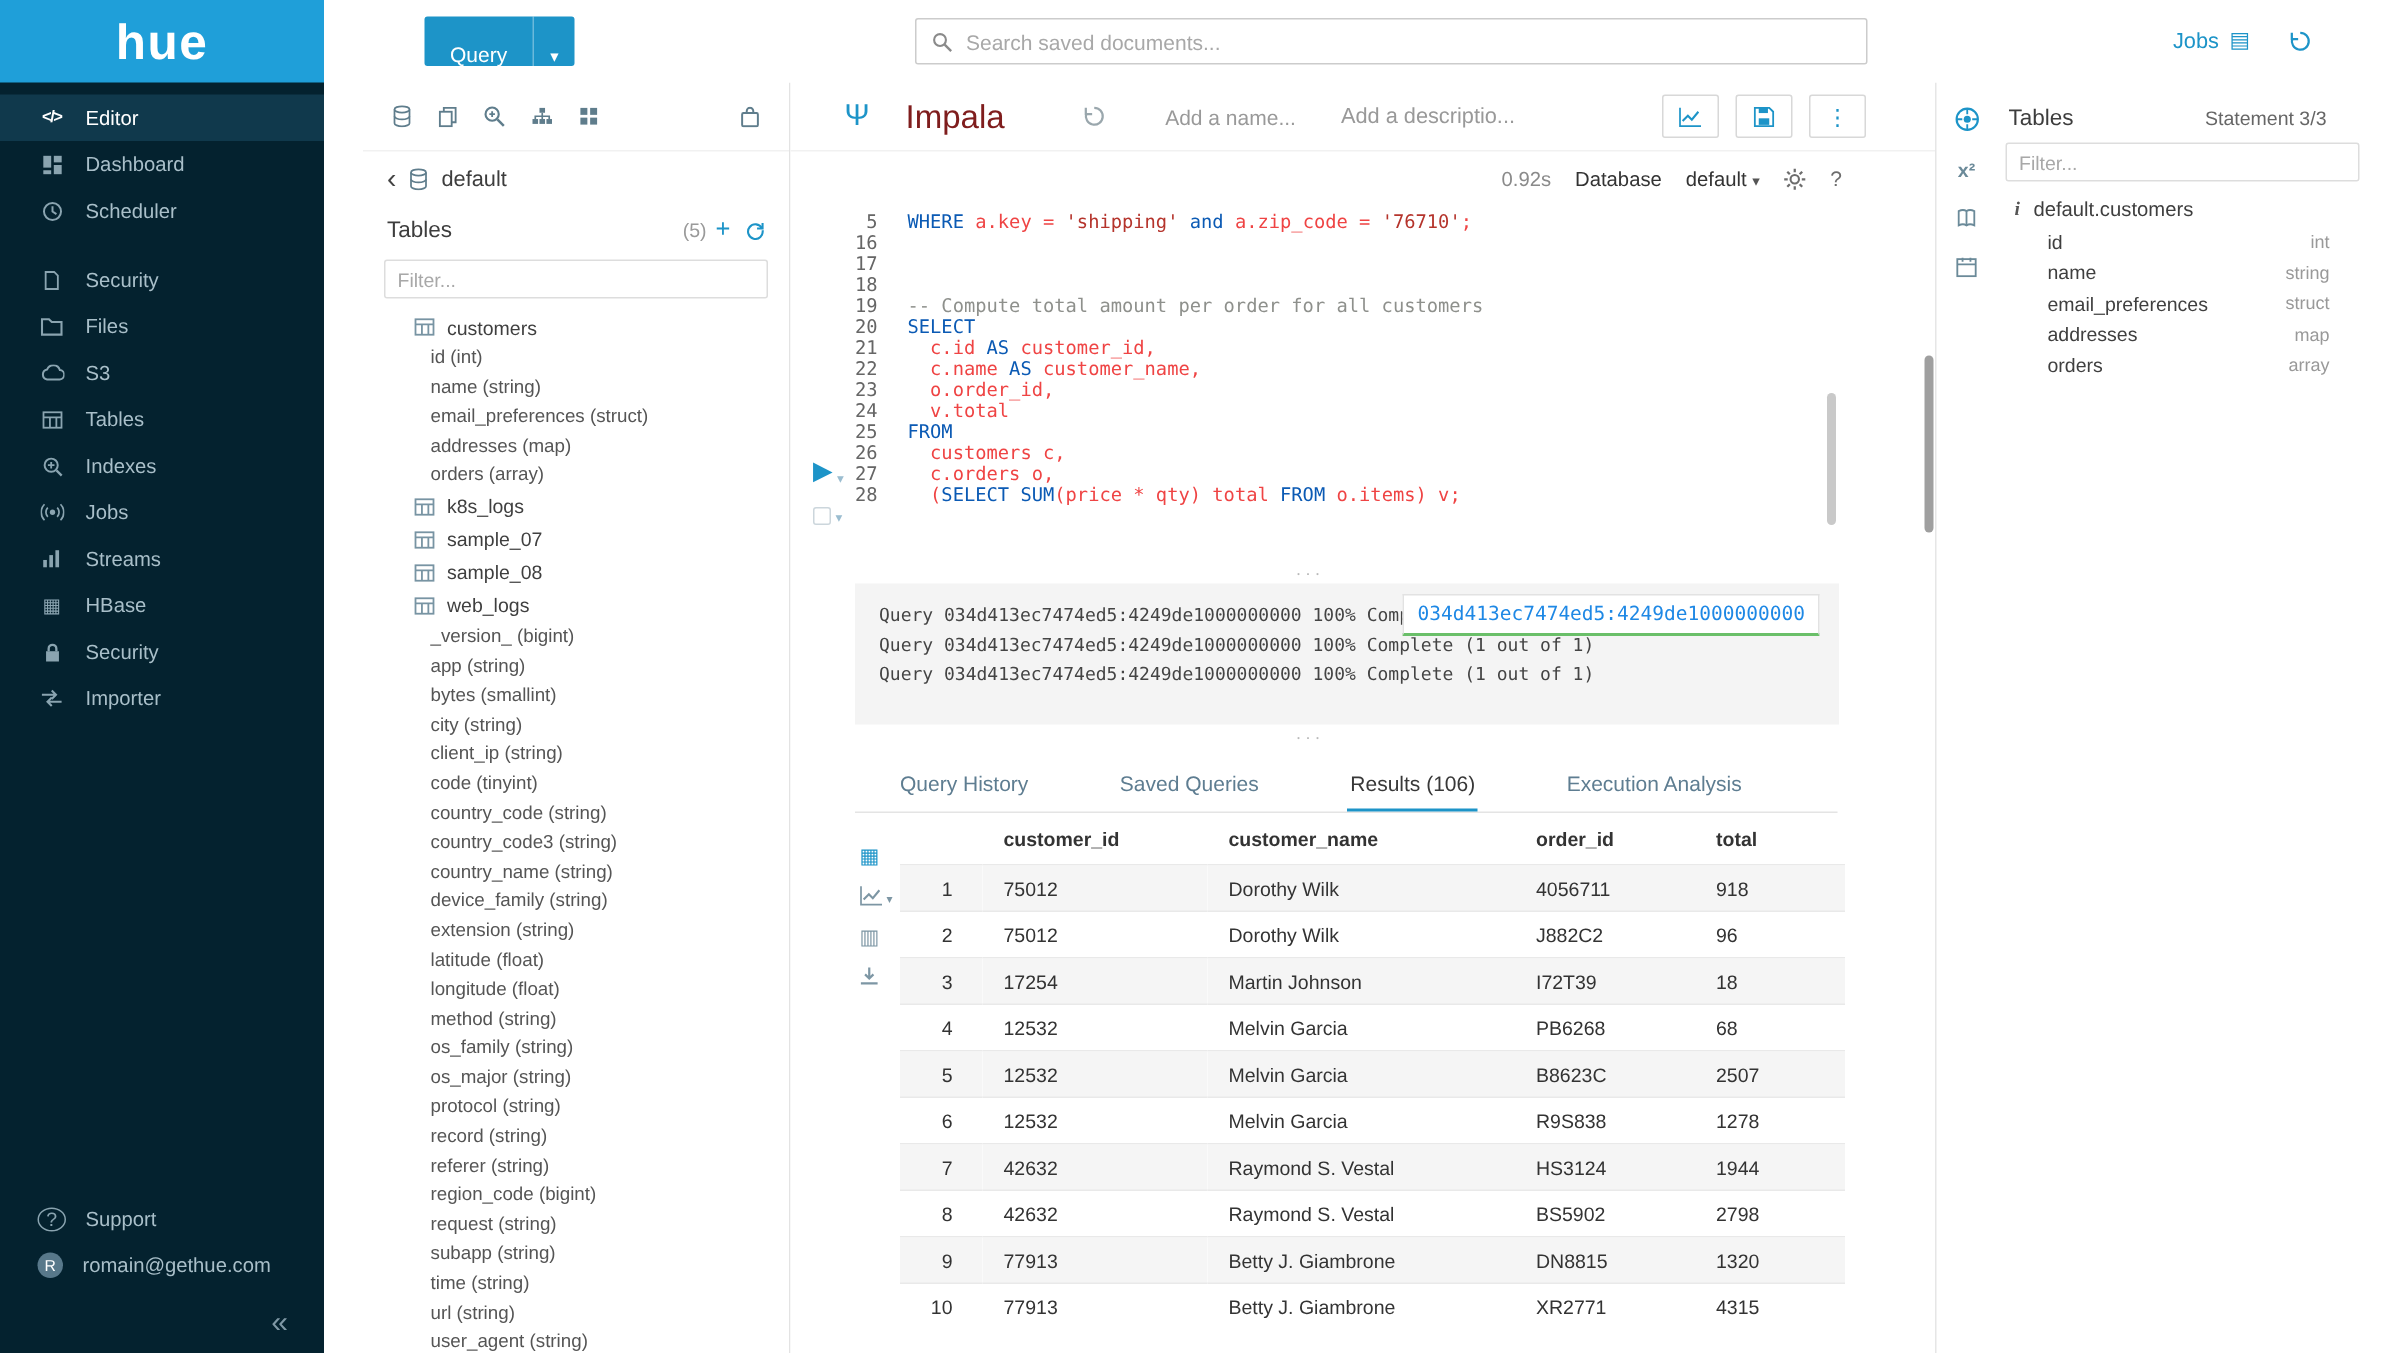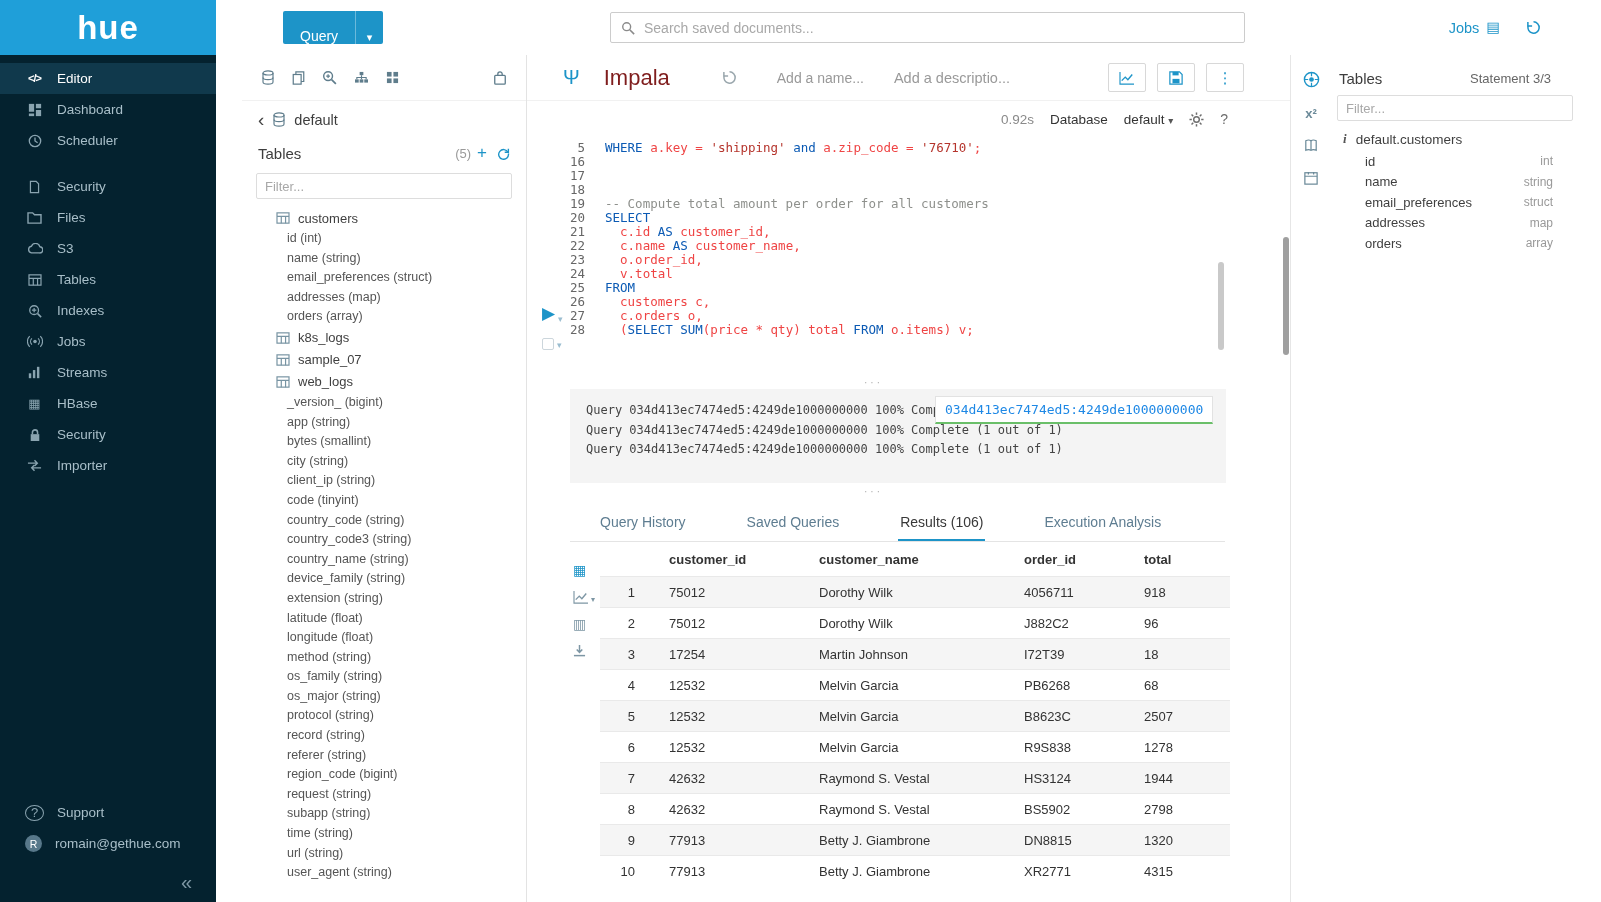--- a/index.html
+++ b/index.html
@@ -394,20 +394,29 @@
           <span>k8s_logs</span>
         </div>
         <div class="la-table">
           <span class="icn">
             <svg width="14" height="12" viewBox="0 0 16 14">
               <rect x="1" y="1" width="14" height="12" fill="none" stroke="currentColor" stroke-width="1.4"></rect>
               <path d="M1 5h14M6 5v8M11 5v8" stroke="currentColor" stroke-width="1.4"></path>
             </svg>
           </span>
           <span>sample_07</span>
+        </div>
+        <div class="la-table">
+          <span class="icn">
+            <svg width="14" height="12" viewBox="0 0 16 14">
+              <rect x="1" y="1" width="14" height="12" fill="none" stroke="currentColor" stroke-width="1.4"></rect>
+              <path d="M1 5h14M6 5v8M11 5v8" stroke="currentColor" stroke-width="1.4"></path>
+            </svg>
+          </span>
+          <span>sample_08</span>
         </div>
         <div class="la-table">
           <span class="icn">
             <svg width="14" height="12" viewBox="0 0 16 14">
               <rect x="1" y="1" width="14" height="12" fill="none" stroke="currentColor" stroke-width="1.4"></rect>
               <path d="M1 5h14M6 5v8M11 5v8" stroke="currentColor" stroke-width="1.4"></path>
             </svg>
           </span>
           <span>web_logs</span>
         </div>

